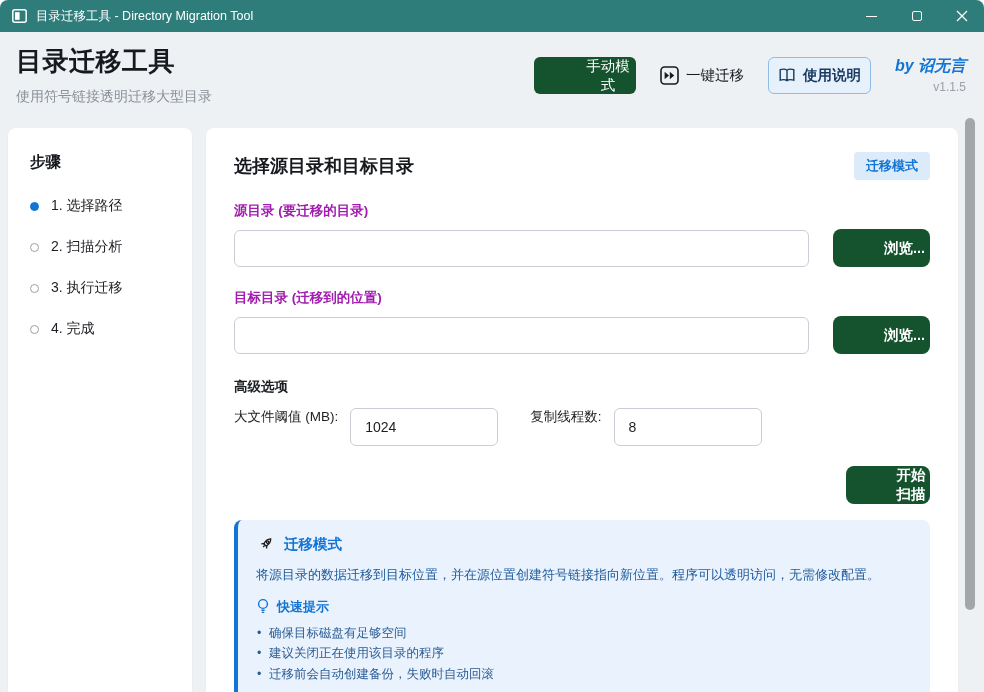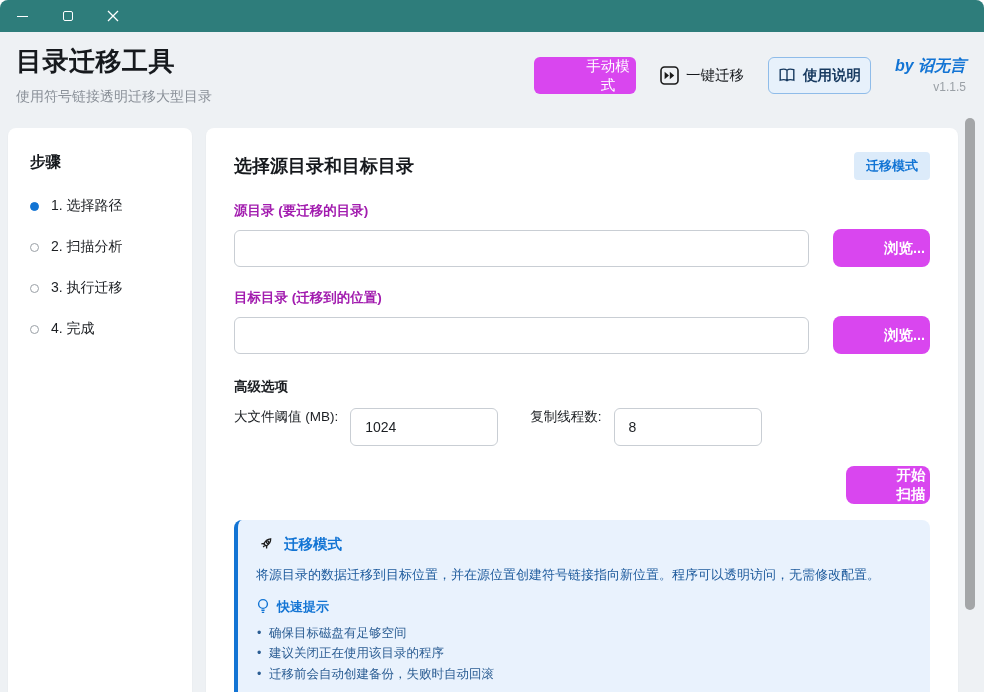--- a/index.html
+++ b/index.html
@@ -15,21 +15,21 @@
   .tb-btn { width:45px; height:32px; display:flex; align-items:center; justify-content:center; cursor:pointer; }
   .min-glyph { width:11px; height:0; border-top:1.2px solid #ffffff; display:block; }
   .max-glyph { width:10px; height:10px; border:1.2px solid #ffffff; border-radius:2px; display:block; }
 
   
   .header { height:90px; flex:0 0 90px; display:flex; justify-content:space-between; align-items:center; padding:6px 18px 10px 16px; }
   .h-title { font-size:26px; font-weight:bold; color:#16191d; letter-spacing:0.5px; }
   .h-sub { font-size:14px; color:#8a9098; margin-top:9px; }
   .header-right { display:flex; align-items:center; gap:24px; }
   .btn { border:none; cursor:pointer; font-family:inherit; }
-  .btn-primary { background:#d946ef; color:#ffffff; border-radius:6px; font-size:14.5px;padding-left:46px; }
+  .btn-primary { background:#14532d; color:#ffffff; border-radius:6px; font-size:14.5px;padding-left:46px; }
   .btn-manual { width:102px; height:37px; }
   .btn-text { background:transparent; display:flex; align-items:center; gap:7px; font-size:14.5px; color:#16191d; }
   .btn-outline { width:103px; height:37px; background:#e7f1fb; border:1px solid #8fbce9; border-radius:6px; color:#16395f; font-size:14.5px; display:flex; align-items:center; justify-content:center; gap:7px; font-weight:bold; }
   .author-block { text-align:right; min-width:70px; }
   .author { color:#1274d4; font-size:16px; font-weight:bold; font-style:italic; }
   .version { color:#9aa0a6; font-size:12px; margin-top:3px; }
 
   
   .content { flex:1; display:flex; gap:14px; padding:6px 26px 8px 8px; position:relative; }
   .card { background:#ffffff; border-radius:8px; box-shadow:0 1px 2px rgba(0,0,0,0.05); }
@@ -72,20 +72,29 @@
   .scrollbar { position:absolute; right:8px; top:-6px; width:12px; height:540px; }
   .scroll-thumb { position:absolute; top:2px; left:1px; width:10px; height:492px; background:#a4a6a8; border-radius:5px; }
   svg { display:block; }
 </style>
 </head>
 <body>
 
 <div class="app">
 
   <div class="titlebar">
+    <div class="titlebar-left">
+      <span>
+        <svg width="15" height="14" viewBox="0 0 15 14">
+          <rect x="0.8" y="0.8" width="13.4" height="12.4" rx="2" fill="none" stroke="#ffffff" stroke-width="1.5"></rect>
+          <rect x="3" y="3.2" width="4.6" height="7.6" fill="#ffffff"></rect>
+        </svg>
+      </span>
+      <span class="titlebar-title">目录迁移工具 - Directory Migration Tool</span>
+    </div>
     <div class="tb-controls">
       <span class="tb-btn">
           <span class="min-glyph"></span>
         </span>
       <span class="tb-btn">
           <span class="max-glyph"></span>
         </span>
       <span class="tb-btn">
         <svg width="12" height="12" viewBox="0 0 12 12">
           <path d="M1 1 L11 11 M11 1 L1 11" stroke="#ffffff" stroke-width="1.3" fill="none"></path>

